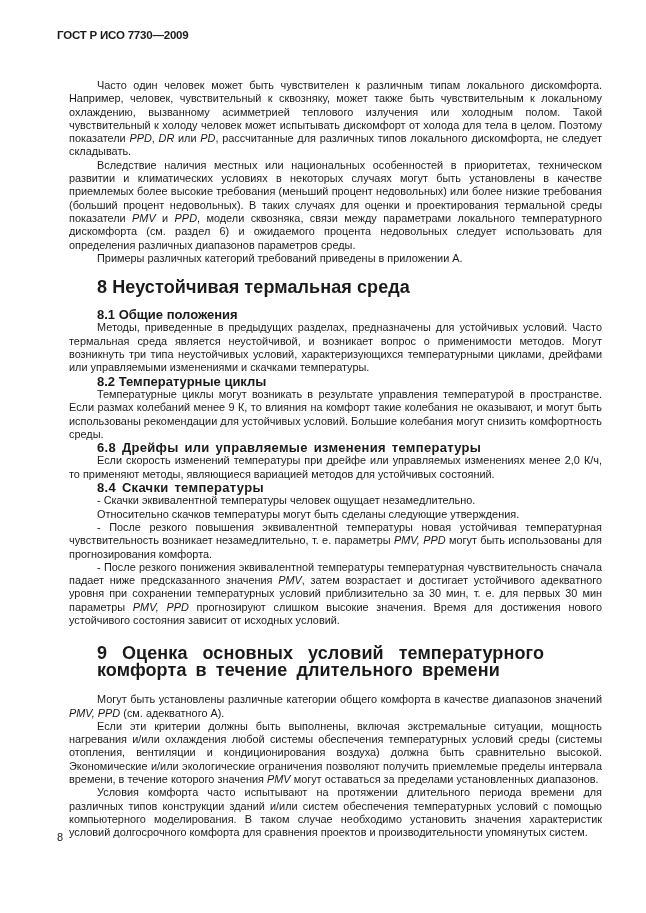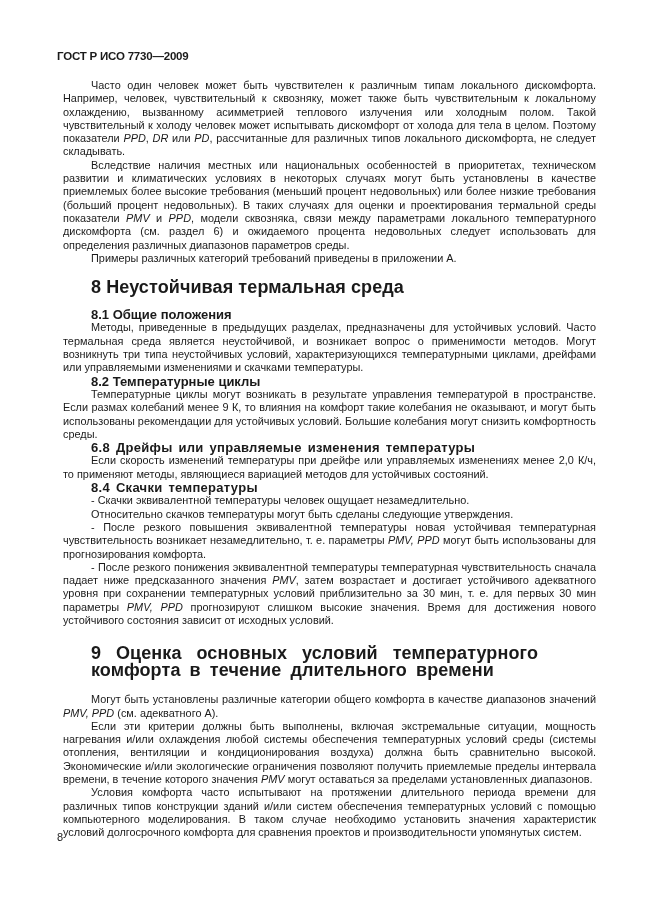--- a/index.html
+++ b/index.html
@@ -1,20 +1,20 @@
 <!DOCTYPE html>
 <html><head>
 <meta charset="utf-8">
 <style>
   html, body { margin: 0; padding: 0; background: #ffffff; }
   body { width: 646px; height: 913px; position: relative; overflow: hidden;
          font-family: "Liberation Sans", "DejaVu Sans", sans-serif; color: #1a1a1a; }
   .page { position: absolute; left: 0; top: 0; width: 646px; height: 913px; background: #fff; }
-  .running-header { position: absolute; left: 57px; top: 50px; font-size: 11.5px; font-weight: bold; letter-spacing: -0.2px; }
-  .body { position: absolute; left: 63px; top: 79px; width: 533px; font-size: 10.9px; line-height: 13.3px; }
+  .running-header { position: absolute; left: 57px; top: 29px; font-size: 11.5px; font-weight: bold; letter-spacing: -0.2px; }
+  .body { position: absolute; left: 69px; top: 79px; width: 533px; font-size: 10.9px; line-height: 13.3px; }
   .p { margin: 0; text-align: justify; text-indent: 28px; }
   .h1 { font-weight: bold; font-size: 18px; line-height: 17px; margin: 14px 0 12px 28px; letter-spacing: 0.1px; }
   .h1.two { margin: 18px 58px 14px 28px; text-align: justify; word-spacing: 4px; }
   .h2 { font-weight: bold; font-size: 13px; line-height: 13.3px; margin: 0 0 0 28px; }
   .h2.wide { letter-spacing: 0.3px; word-spacing: 2px; }
   i { font-style: italic; }
   .page-number { position: absolute; left: 57px; top: 831px; font-size: 11px; }
 </style>
 </head>
 <body>

